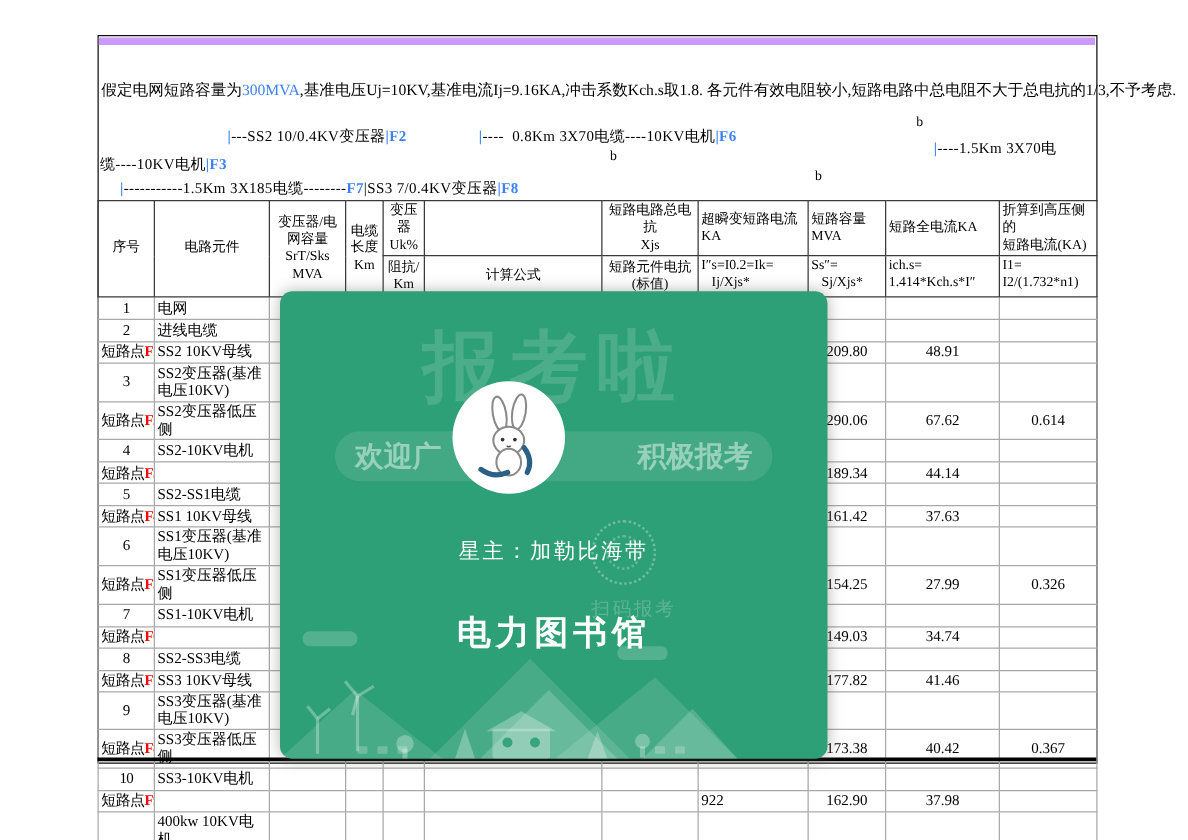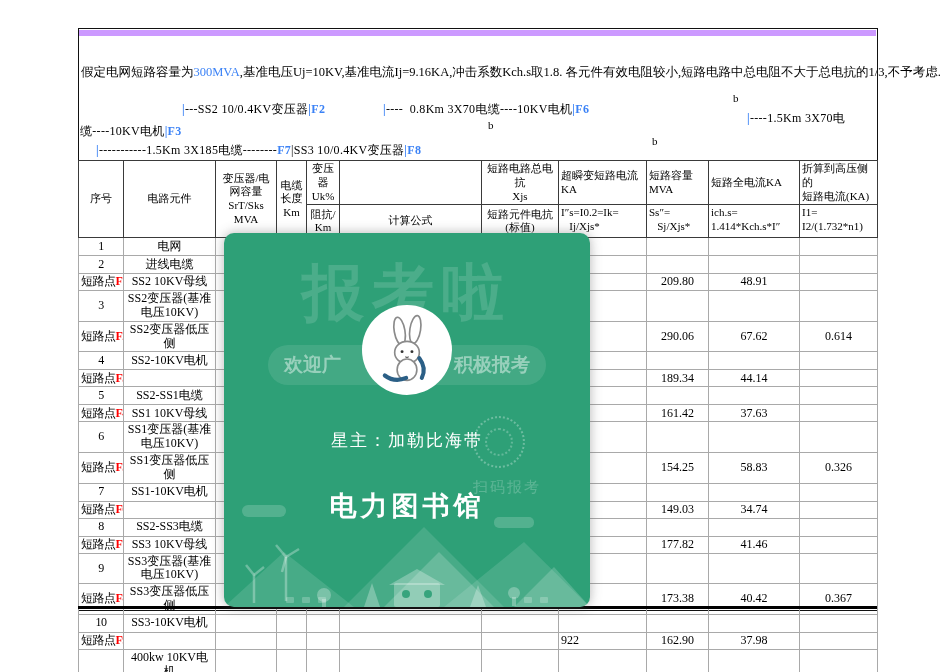--- a/index.html
+++ b/index.html
@@ -22,35 +22,35 @@
   .grid{position:absolute;left:78px;top:160px;width:799px;border-collapse:collapse;table-layout:fixed;}
   .grid th{border:1px solid #3a3a3a;font-weight:normal;font-size:11px;line-height:1.25;padding:1px 2px;background:#fff;}
   .grid td{border:1px solid #a9a9a9;font-size:12px;line-height:1.15;padding:1px 2px;overflow:hidden;}
   .grid .hr1 th{height:28px;}
   .grid .hr2 th{height:30px;}
   .pl{white-space:pre-line;text-align:center;}
   .pw{white-space:pre-wrap;text-align:left;vertical-align:top;padding-top:3px;}
   .lab{text-align:left;padding-left:3px;}
   .c-seq{text-align:center;font-size:11px;letter-spacing:-.5px;white-space:nowrap;}
   .c-seq .fmark{color:#FF0000;font-weight:bold;}
-  .c-el{text-align:center;padding-left:4px;margin-left:12px;}
+  .c-el{text-align:left;padding-left:4px;margin-left:12px;}
   .c-el.b{font-weight:normal;}
   .c-i{text-align:left;padding-left:46px;font-size:12px;}
   .c-num{text-align:center;font-size:12px;font-family:Liberation Serif, serif;}
   tr.rf{height:17px;} tr.rs{height:18px;} tr.rd{height:29px;}
   .thick-bottom{position:absolute;left:78px;top:606px;width:799px;height:3px;background:#000;}
   
-  .card{position:absolute;left:224px;top:233px;width:366px;height:374px;background:#2EA077;
+  .card{position:absolute;left:224px;top:233px;width:438px;height:374px;background:#2EA077;
         border-radius:10px;box-shadow:0 0 12px rgba(90,90,90,.45);overflow:hidden;z-index:5;
         font-family:"Liberation Sans","DejaVu Sans",sans-serif;color:#fff;}
   .wm{position:absolute;top:18px;left:0;right:0;text-align:center;font-size:62px;font-weight:bold;
       letter-spacing:8px;color:rgba(255,255,255,0.14);white-space:nowrap;}
   .banner{position:absolute;left:44px;right:44px;top:112px;height:40px;border-radius:20px;
           background:rgba(255,255,255,0.10);display:flex;align-items:center;justify-content:space-between;
-          padding:0 16px;box-sizing:border-box;font-size:19px;font-weight:bold;color:rgba(255,255,255,0.45);}
+          padding:0 16px;box-sizing:border-box;font-size:23px;font-weight:bold;color:rgba(255,255,255,0.45);}
   .mascot{position:absolute;left:138px;top:72px;width:90px;height:90px;border-radius:50%;background:#fff;
           display:flex;align-items:center;justify-content:center;}
   .qr{position:absolute;left:249px;top:183px;width:48px;height:48px;border-radius:50%;
       border:2px dotted rgba(255,255,255,0.30);}
   .qr::after{content:"";position:absolute;left:10px;top:10px;width:24px;height:24px;border-radius:50%;
       border:2px dotted rgba(255,255,255,0.25);}
   .scan{position:absolute;left:238px;top:245px;width:90px;text-align:center;font-size:15px;
         color:rgba(255,255,255,0.22);letter-spacing:2px;}
   .owner{position:absolute;left:0;right:0;top:196px;text-align:center;font-size:17px;letter-spacing:2px;}
   .brand{position:absolute;left:0;right:0;top:255px;text-align:center;font-size:27px;font-weight:bold;letter-spacing:4px;}
@@ -69,21 +69,21 @@
     <span>假定电网短路容量为</span><span class="red">300MVA</span><span>,基准电压Uj=10KV,基准电流Ij=9.16KA,冲击系数Kch.s取1.8.  各元件有效电阻较小,短路电路中总电阻不大于总电抗的1/3,不予考虑.</span>
   </div>
 
   <div class="seg" style="left:182px;top:101px;"><span class="red">|</span><span>---SS2 10/0.4KV变压器</span><span class="red">|F2</span></div>
   <div class="seg" style="left:383px;top:101px;"><span class="red">|</span><span>----  0.8Km 3X70电缆----10KV电机</span><span class="red">|F6</span></div>
   <div class="blabel" style="left:733px;top:92px;">b</div>
   <div class="seg" style="left:747px;top:110px;"><span class="red">|</span><span>----1.5Km 3X70电</span></div>
   <div class="seg" style="left:80px;top:123px;"><span>缆----10KV电机</span><span class="red">|F3</span></div>
   <div class="blabel" style="left:488px;top:119px;">b</div>
   <div class="blabel" style="left:652px;top:135px;">b</div>
-  <div class="seg" style="left:96px;top:142px;"><span class="red">|</span><span>-----------1.5Km 3X185电缆--------</span><span class="red">F7</span><span>|SS3 10/0.4KV变压器</span><span class="red">|F8</span></div>
+  <div class="seg" style="left:96px;top:142px;"><span class="red">|</span><span>-----------1.5Km 3X185电缆--------</span><span class="red">F7</span><span>|SS3 7/0.4KV变压器</span><span class="red">|F8</span></div>
 
   <table class="grid">
     <colgroup>
       <col style="width:45px">
         <col style="width:92px">
         <col style="width:61px">
         <col style="width:30px">
       <col style="width:33px">
         <col style="width:142px">
         <col style="width:77px">
@@ -264,21 +264,21 @@
         <tr class="rf">
           <td class="c-seq"><span>短路点</span><span class="fmark">F5</span></td>
           <td class="c-el">SS1变压器低压侧</td>
           <td></td>
           <td></td>
           <td></td>
           <td></td>
           <td></td>
           <td class="c-i">129</td>
           <td class="c-num">154.25</td>
-          <td class="c-num">58.83</td>
+          <td class="c-num">27.99</td>
           <td class="c-num">0.326</td>
         </tr>
         <tr class="rs">
           <td class="c-seq"><span>7</span></td>
           <td class="c-el b">SS1-10KV电机</td>
           <td></td>
           <td></td>
           <td></td>
           <td></td>
           <td></td>

